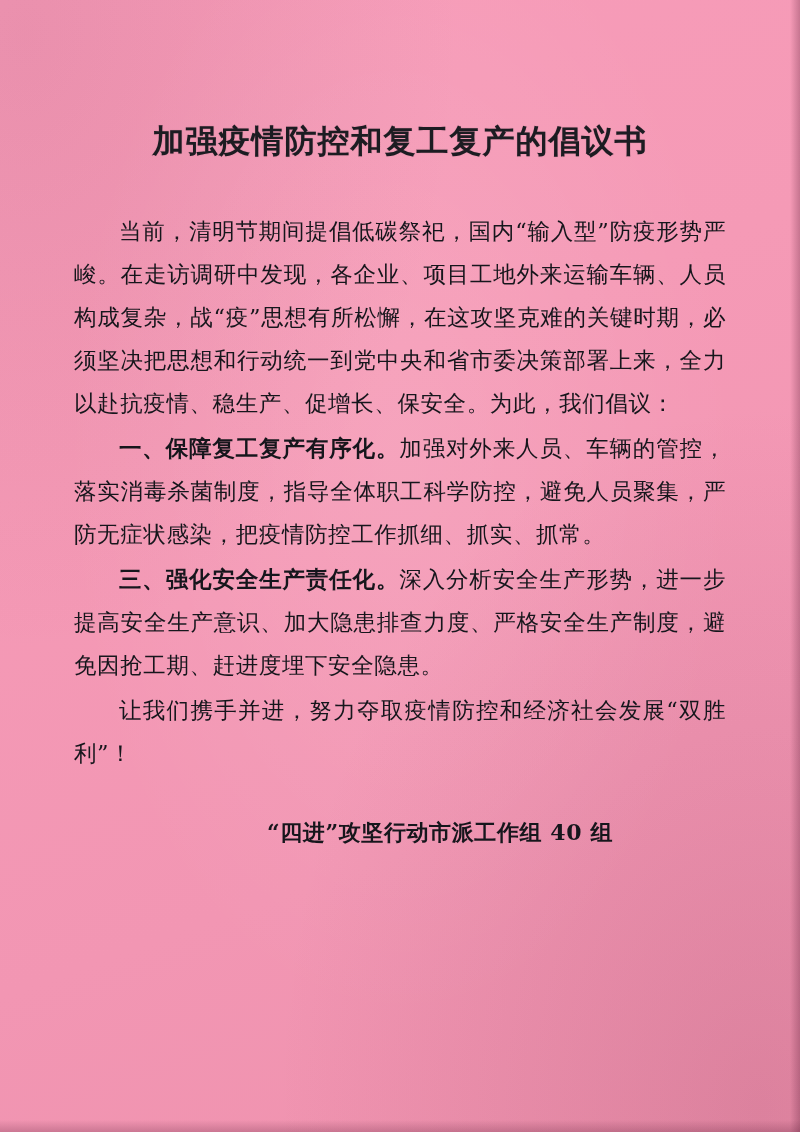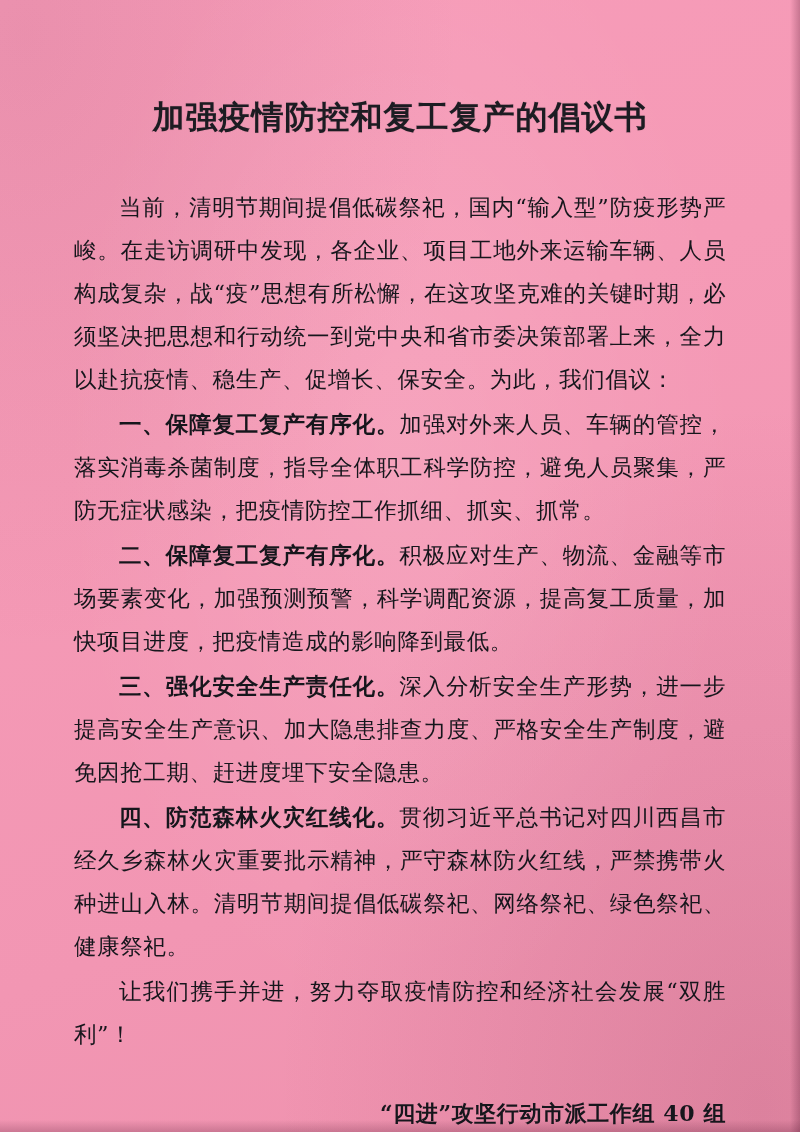--- a/index.html
+++ b/index.html
@@ -45,21 +45,21 @@
     position: absolute;
     left: 0;
     bottom: 0;
     width: 800px;
     height: 12px;
     background: linear-gradient(to top, rgba(90,30,55,0.25), rgba(90,30,55,0));
     pointer-events: none;
   }
   .content {
     position: relative;
-    padding: 96px 74px 0 74px;
+    padding: 120px 74px 0 74px;
   }
   .doc-title {
     text-align: center;
     font-size: 32px;
     font-weight: 700;
     letter-spacing: 1px;
     color: #1c1c22;
     margin: 0 0 46px 0;
     font-family: "DejaVu Serif", "Liberation Serif", serif;
     text-shadow: 0 0 1px rgba(0,0,0,0.25);
@@ -81,21 +81,20 @@
     margin-top: 38px;
     text-align: center;
     font-size: 22px;
     line-height: 38px;
     color: #16161c;
     letter-spacing: 0.6px;
     padding-left: 80px;
   }
   .sig-line {
     display: block;
-    text-align: right;
   }
   .sig-org {
     font-weight: 700;
   }
 </style>
 </head>
 <body>
 
 <div class="page">
   <div class="edge-right"></div>
@@ -106,31 +105,25 @@
     <h1 class="doc-title">加强疫情防控和复工复产的倡议书</h1>
 
     <p class="para">
       <span class="lead"></span><span>当前，清明节期间提倡低碳祭祀，国内“输入型”防疫形势严峻。在走访调研中发现，各企业、项目工地外来运输车辆、人员构成复杂，战“疫”思想有所松懈，在这攻坚克难的关键时期，必须坚决把思想和行动统一到党中央和省市委决策部署上来，全力以赴抗疫情、稳生产、促增长、保安全。为此，我们倡议：</span>
     </p>
 
     <p class="para">
       <span class="lead">一、保障复工复产有序化。</span><span>加强对外来人员、车辆的管控，落实消毒杀菌制度，指导全体职工科学防控，避免人员聚集，严防无症状感染，把疫情防控工作抓细、抓实、抓常。</span>
     </p>
 
-    <p class="para">
-      <span class="lead">二、保障复工复产有序化。</span><span>积极应对生产、物流、金融等市场要素变化，加强预测预警，科学调配资源，提高复工质量，加快项目进度，把疫情造成的影响降到最低。</span>
-    </p>
 
     <p class="para">
       <span class="lead">三、强化安全生产责任化。</span><span>深入分析安全生产形势，进一步提高安全生产意识、加大隐患排查力度、严格安全生产制度，避免因抢工期、赶进度埋下安全隐患。</span>
     </p>
 
-    <p class="para">
-      <span class="lead">四、防范森林火灾红线化。</span><span>贯彻习近平总书记对四川西昌市经久乡森林火灾重要批示精神，严守森林防火红线，严禁携带火种进山入林。清明节期间提倡低碳祭祀、网络祭祀、绿色祭祀、健康祭祀。</span>
-    </p>
 
     <p class="para">
       <span class="lead"></span><span>让我们携手并进，努力夺取疫情防控和经济社会发展“双胜利”！</span>
     </p>
 
     <div class="signature">
       <span class="sig-line sig-org">“四进”攻坚行动市派工作组 40 组</span>
 
     </div>
 

